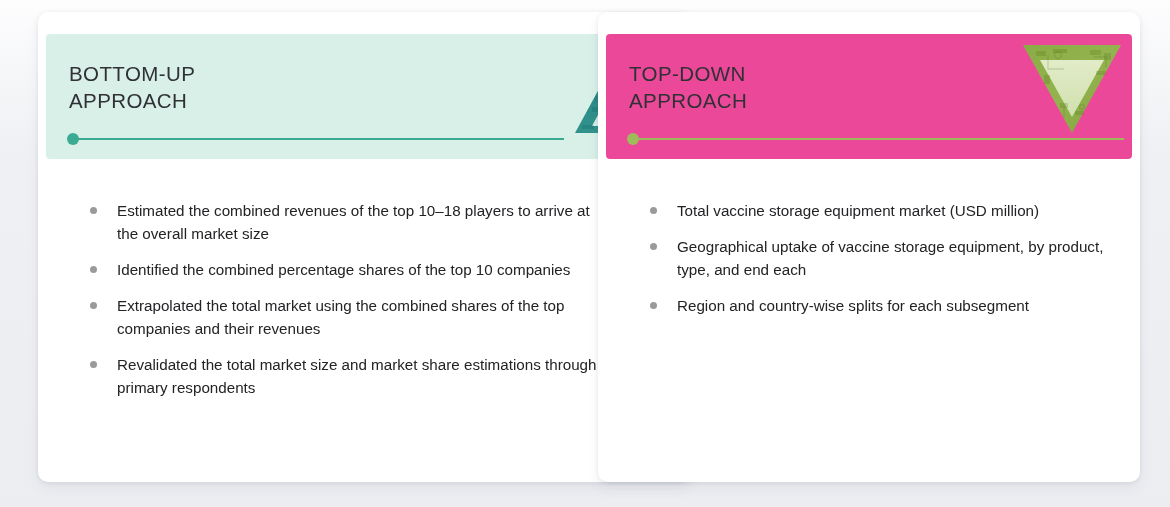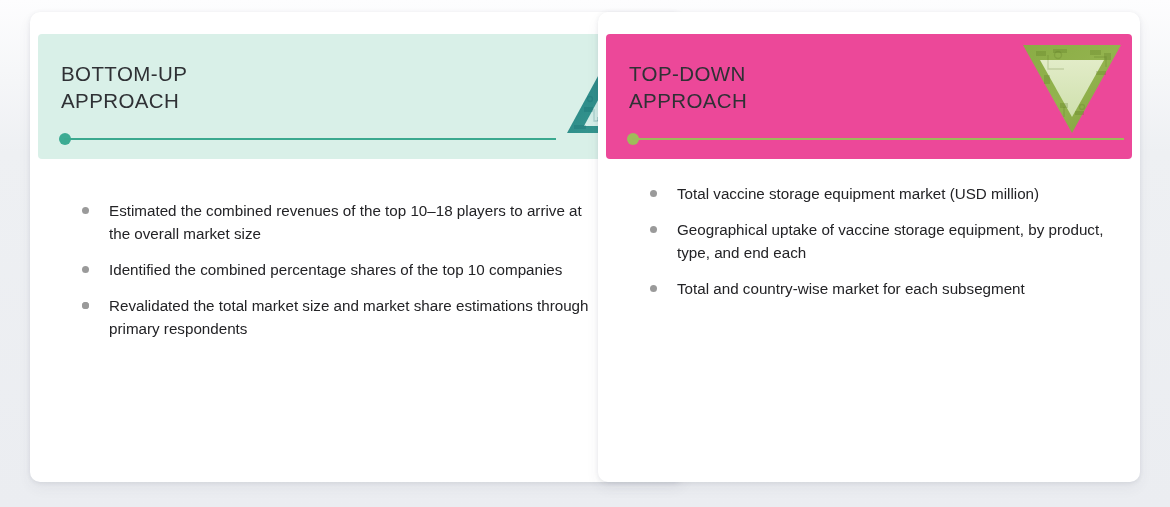--- a/index.html
+++ b/index.html
@@ -23,21 +23,21 @@
   
   .card {
     position: absolute;
     top: 12px;
     height: 470px;
     background: #ffffff;
     border-radius: 10px;
     box-shadow: 0 1px 4px rgba(60,70,90,0.10), 0 6px 14px rgba(60,70,90,0.06);
     overflow: hidden;
   }
-  .card-left  { left: 30px;  width: 654px; }
+  .card-left  { left: 38px;  width: 654px; }
   .card-right { left: 598px; width: 542px; }
 
   
   .banner {
     position: relative;
     margin: 22px 8px 0 8px;
     height: 125px;
     border-radius: 4px;
     overflow: hidden;
   }
@@ -91,21 +91,21 @@
   
   .list {
     margin: 0;
     padding: 0;
     list-style: none;
     position: absolute;
     left: 0;
     right: 0;
   }
   .list-left  { top: 187px; padding-left: 50px; padding-right: 14px; }
-  .list-right { top: 170px; padding-left: 50px; padding-right: 14px; }
+  .list-right { top: 187px; padding-left: 50px; padding-right: 14px; }
 
   .list-item {
     position: relative;
     padding-left: 29px;
     color: #232326;
     font-size: 15.2px;
     line-height: 23px;
   }
   .list-left  .list-item { margin-bottom: 13px; max-width: 480px; }
   .list-right .list-item { margin-bottom: 13px; max-width: 490px; }
@@ -175,20 +175,21 @@
       <li class="list-item">
         <span class="bullet"></span>
         <span>Estimated the combined revenues of the top 10–18 players to arrive at the overall market size</span>
       </li>
       <li class="list-item">
         <span class="bullet"></span>
         <span>Identified the combined percentage shares of the top 10 companies</span>
       </li>
       <li class="list-item">
         <span class="bullet"></span>
+        <span>Extrapolated the total market using the combined shares of the top companies and their revenues</span>
       </li>
       <li class="list-item">
         <span class="bullet"></span>
         <span>Revalidated the total market size and market share estimations through primary respondents</span>
       </li>
     </ul>
   </div>
 
   <div class="card card-right">
 
@@ -240,18 +241,18 @@
       <li class="list-item">
         <span class="bullet"></span>
         <span>Total vaccine storage equipment market (USD million)</span>
       </li>
       <li class="list-item">
         <span class="bullet"></span>
         <span>Geographical uptake of vaccine storage equipment, by product, type, and end each</span>
       </li>
       <li class="list-item">
         <span class="bullet"></span>
-        <span>Total and country-wise market for each subsegment</span>
+        <span>Region and country-wise splits for each subsegment</span>
       </li>
     </ul>
   </div>
 
 </div>
 
 </body></html>

